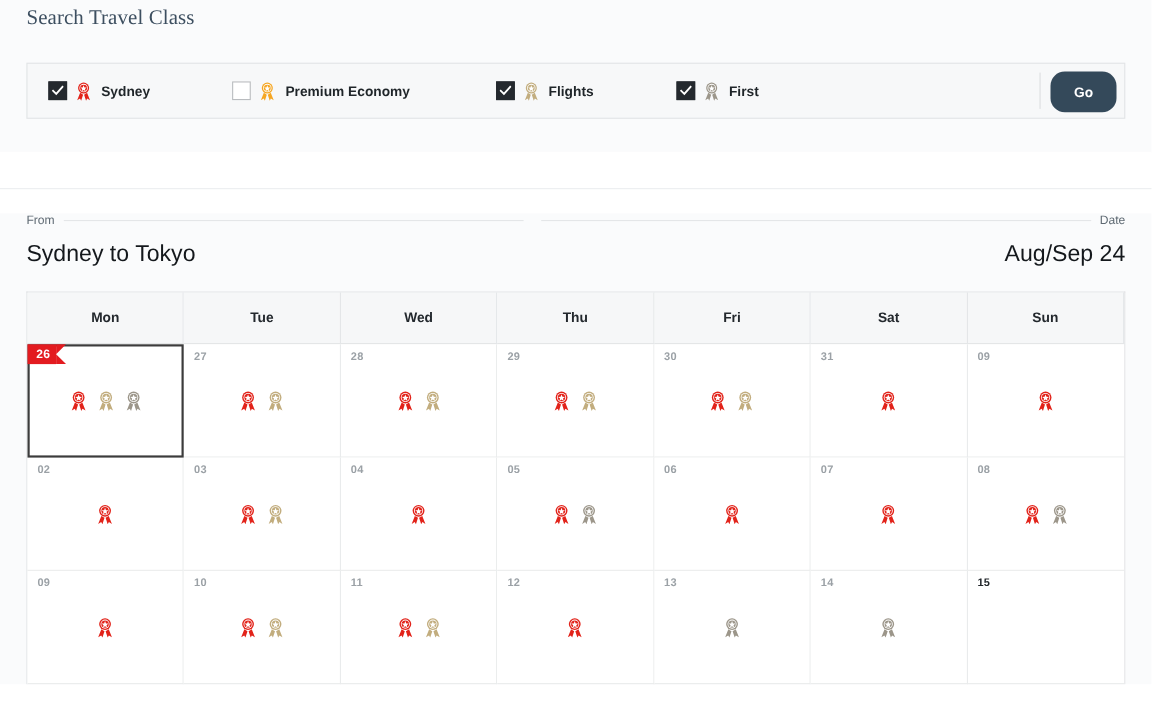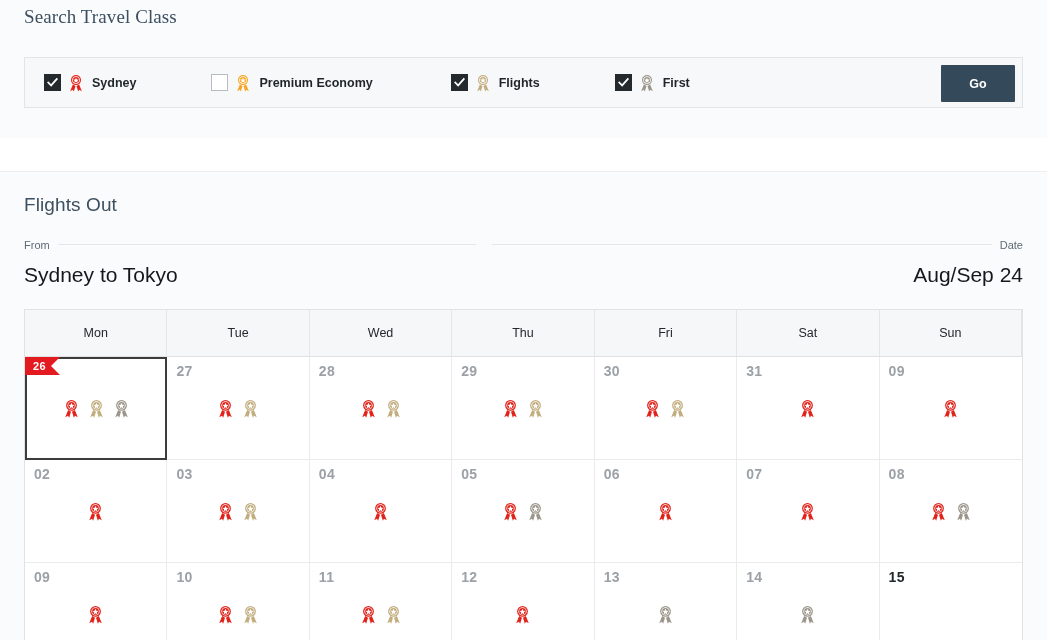--- a/index.html
+++ b/index.html
@@ -80,30 +80,30 @@
     right: 76px;
     top: 8px;
     bottom: 8px;
     width: 1px;
     background: #dcdee0;
   }
   .go-button {
     position: absolute;
     right: 7px;
     top: 7px;
-    width: 74px;
+    width: 60px;
     height: 37px;
     background: #34495a;
     color: #ffffff;
     border: none;
     font-size: 12.5px;
     font-weight: bold;
     font-family: "Liberation Sans", sans-serif;
     cursor: pointer;
-    border-radius: 1px;
+    border-radius: 13px;
   }
 
   
   .gap-band {
     height: 33px;
     background: #ffffff;
     border-bottom: 1px solid #eceef0;
   }
 
   
@@ -165,40 +165,40 @@
     display: grid;
     grid-template-columns: repeat(7, 1fr);
   }
   .cal-head {
     background: #f6f7f8;
     height: 47px;
     display: flex;
     align-items: center;
     justify-content: center;
     font-size: 12.5px;
-    font-weight: normal;
+    font-weight: bold;
     color: #23282d;
     border-right: 1px solid #e4e6e8;
     border-bottom: 1px solid #dfe1e3;
   }
   .cal-head:last-of-type { border-right: none; }
 
   .cal-cell {
     position: relative;
     height: 103px;
     border-right: 1px solid #e9ebec;
     border-bottom: 1px solid #e9ebec;
     background: #ffffff;
   }
   .cal-cell.col7 { border-right: none; }
 
   .daynum {
     position: absolute;
     top: 6px; left: 9px;
-    font-size: 14px;
+    font-size: 10px;
     font-weight: bold;
     color: #9ba1a6;
     letter-spacing: 0.3px;
     text-align: center;
   }
   .daynum.emphasis { color: #22272b; }
 
   .icon-row {
     position: absolute;
     left: 0; right: 0;
@@ -312,21 +312,20 @@
           <span class="opt-label">First</span>
         </div></div>
     <div class="panel-divider"></div>
     <button class="go-button">Go</button>
   </div>
 </div>
 
 <div class="gap-band"></div>
 
 <div class="flights-section">
-  <h2 class="flights-title">Flights Out</h2>
 
   <div class="route-meta">
     <span class="meta-label">From</span>
     <span class="rule seg1"></span>
     <span class="rule seg2"></span>
     <span class="meta-label">Date</span>
   </div>
 
   <div class="route-main">
     <div class="route-from">Sydney to Tokyo</div>

